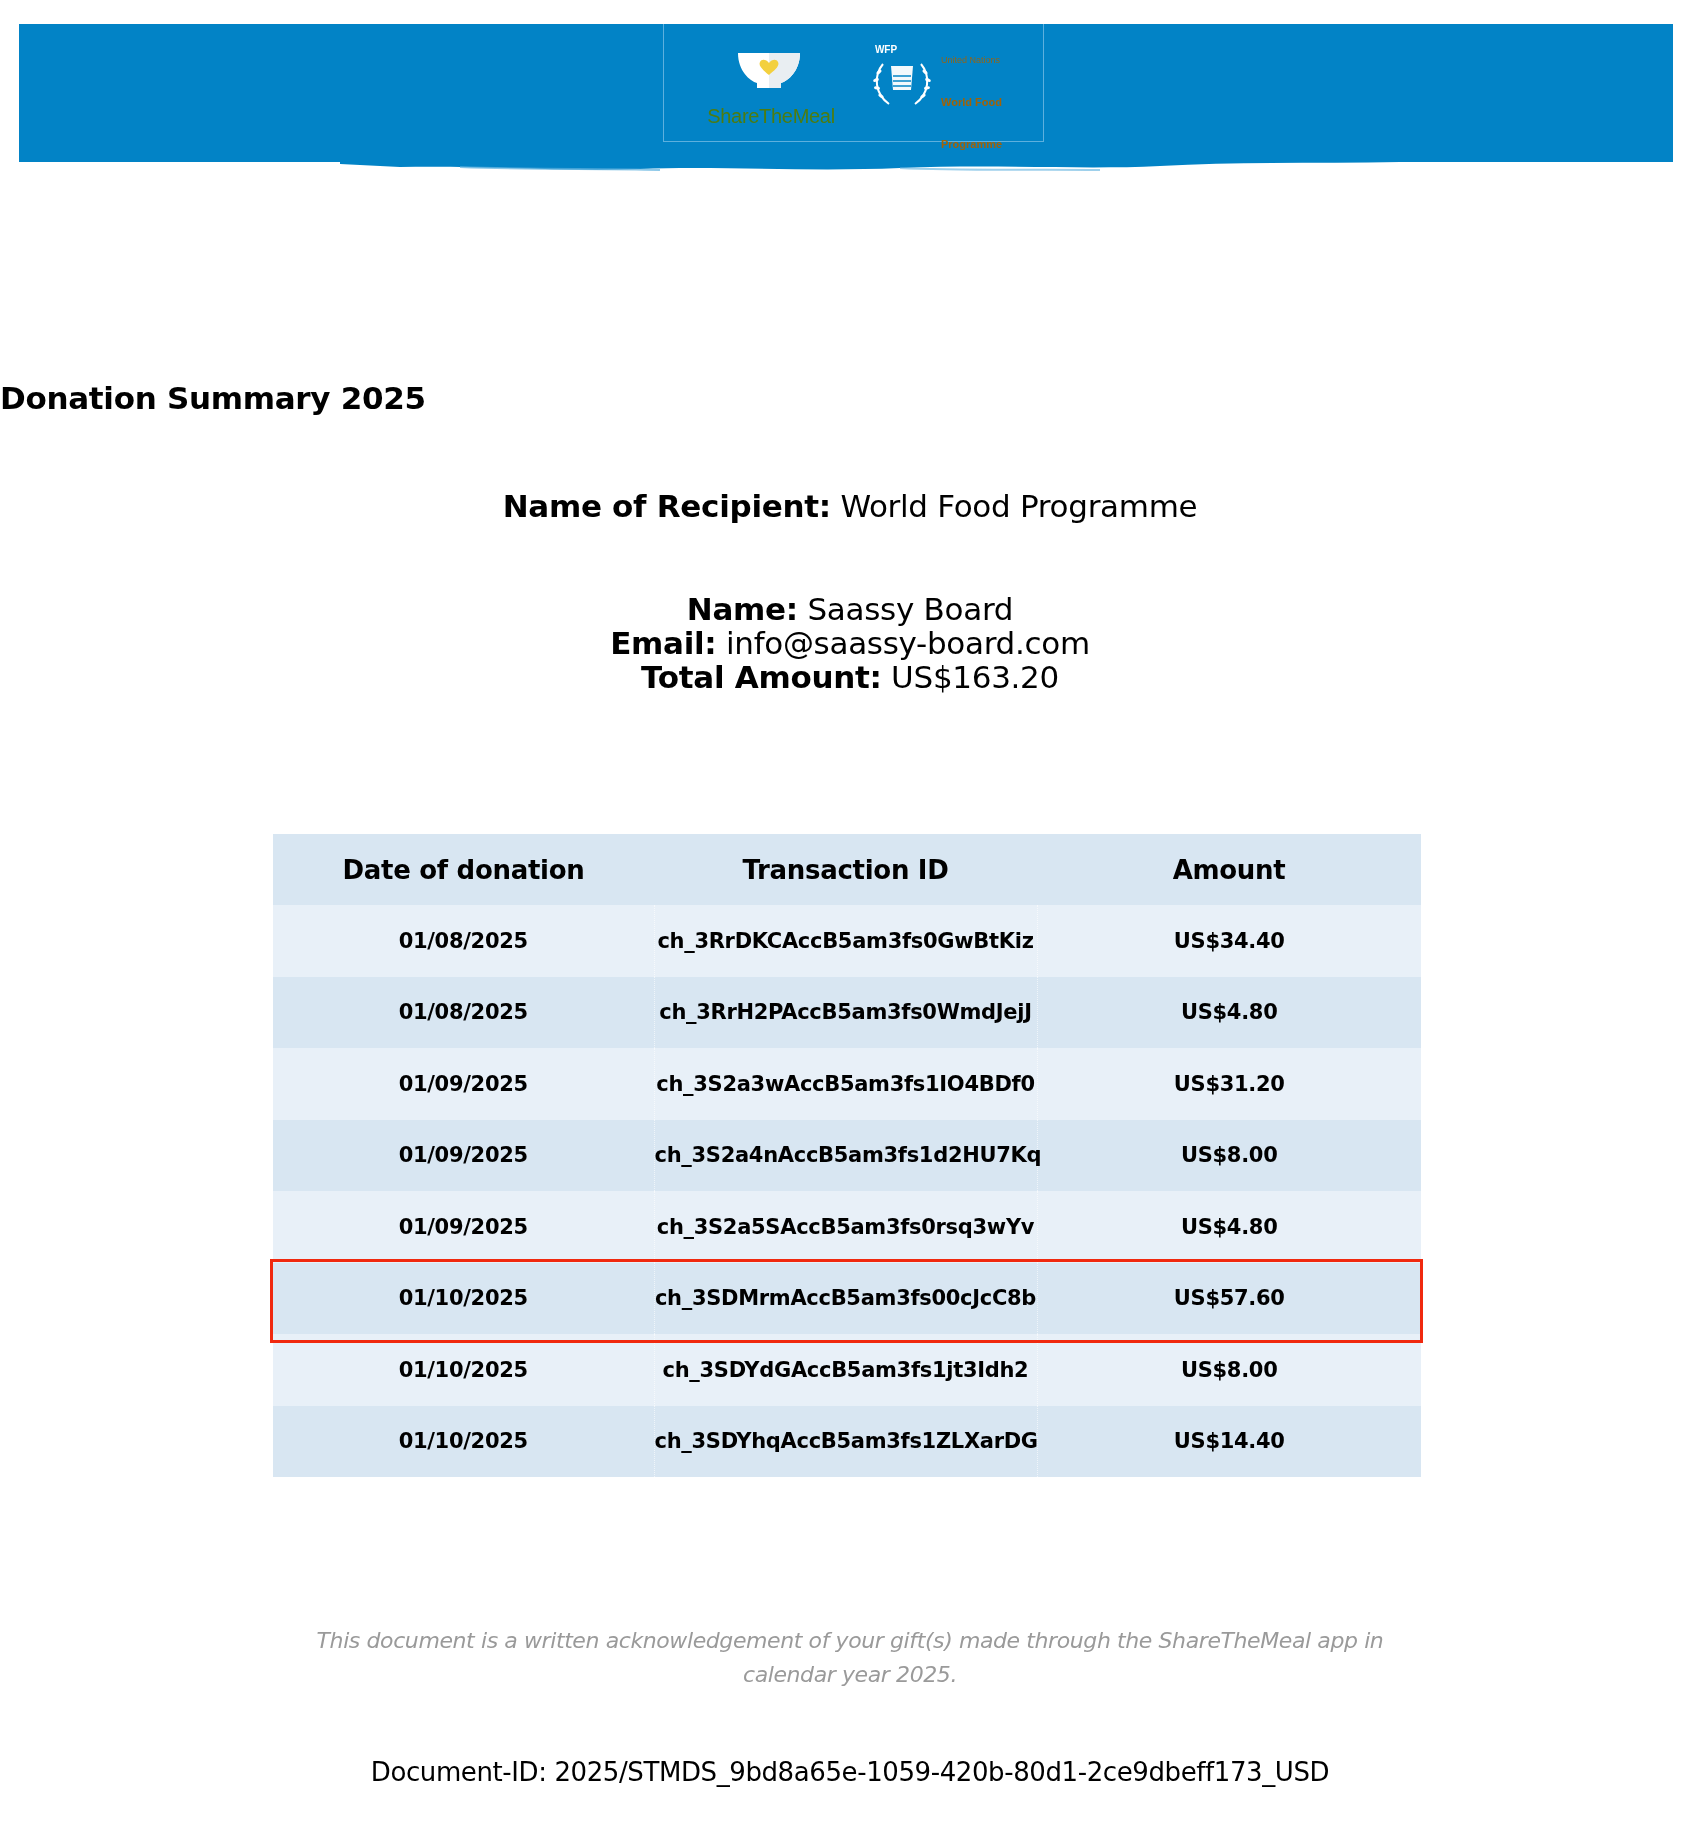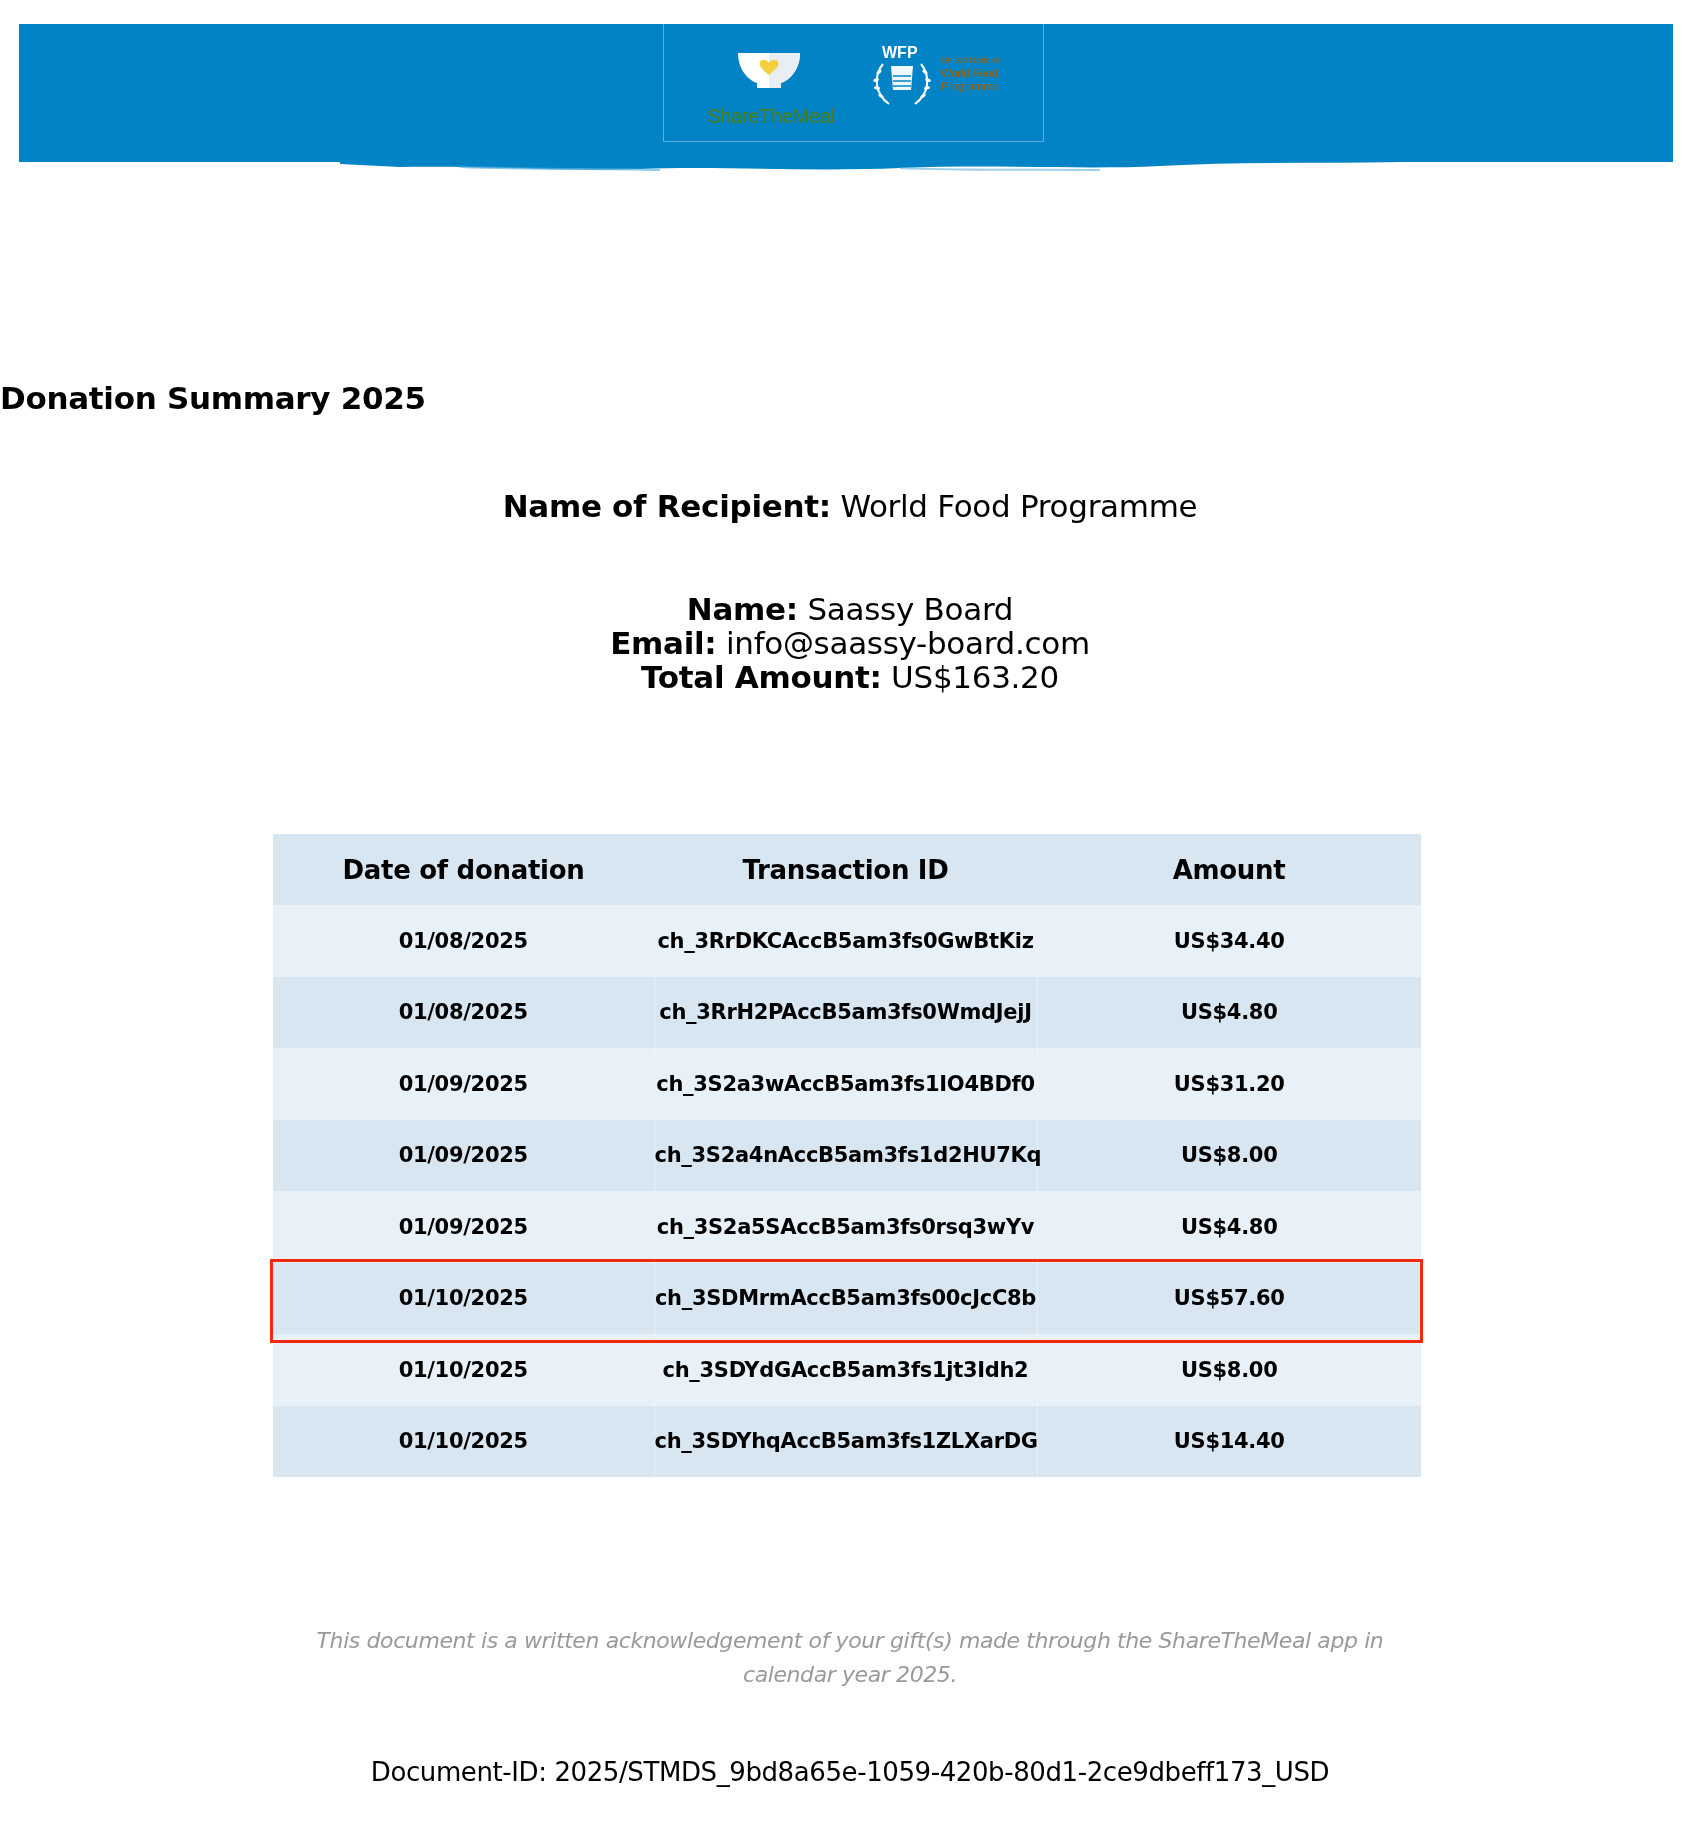--- a/index.html
+++ b/index.html
@@ -21,29 +21,29 @@
   }
   .stm-logo { position: absolute; left: 32px; top: 24px; width: 150px; height: 80px; }
   .stm-bowl { position: absolute; left: 40px; top: 3px; }
   .stm-text {
     position: absolute; left: 0; top: 57px; width: 150px; text-align: center;
     color: #4d7c0f; font-family: "Liberation Sans", sans-serif; font-size: 20px; letter-spacing: -0.3px;
   }
   .wfp-logo { position: absolute; left: 205px; top: 22px; width: 170px; height: 80px; }
   .wfp-emblem { position: absolute; left: 0; top: 0; }
   .wfp-abbr {
-    position: absolute; left: 13px; top: -2px; width: 34px; text-align: center;
-    color: #fff; font-family: "Liberation Sans", sans-serif; font-weight: bold; font-size: 16px;
+    position: absolute; left: 0; top: -2px; width: 34px; text-align: center;
+    color: #fff; font-family: "Liberation Sans", sans-serif; font-weight: bold; font-size: 10px;
   }
   .wfp-text {
     position: absolute; left: 72px; top: 8px; color: #a16207; font-family: "Liberation Sans", sans-serif;
     line-height: 13px;
   }
   .wfp-un { font-size: 9px; opacity: 0.9; }
-  .wfp-name { font-size: 11px; font-weight: normal; }
+  .wfp-name { font-size: 11px; font-weight: bold; margin-top: 29px; }
 
   .title {
     position: absolute; left: 0; top: 380px; width: 1700px; text-align: left;
     font-weight: bold; font-size: 31px; letter-spacing: -0.3px;
   }
   .recipient {
     position: absolute; left: 0; top: 488px; width: 1700px; text-align: center;
     font-size: 31px; letter-spacing: -0.3px;
   }
   .donor {

